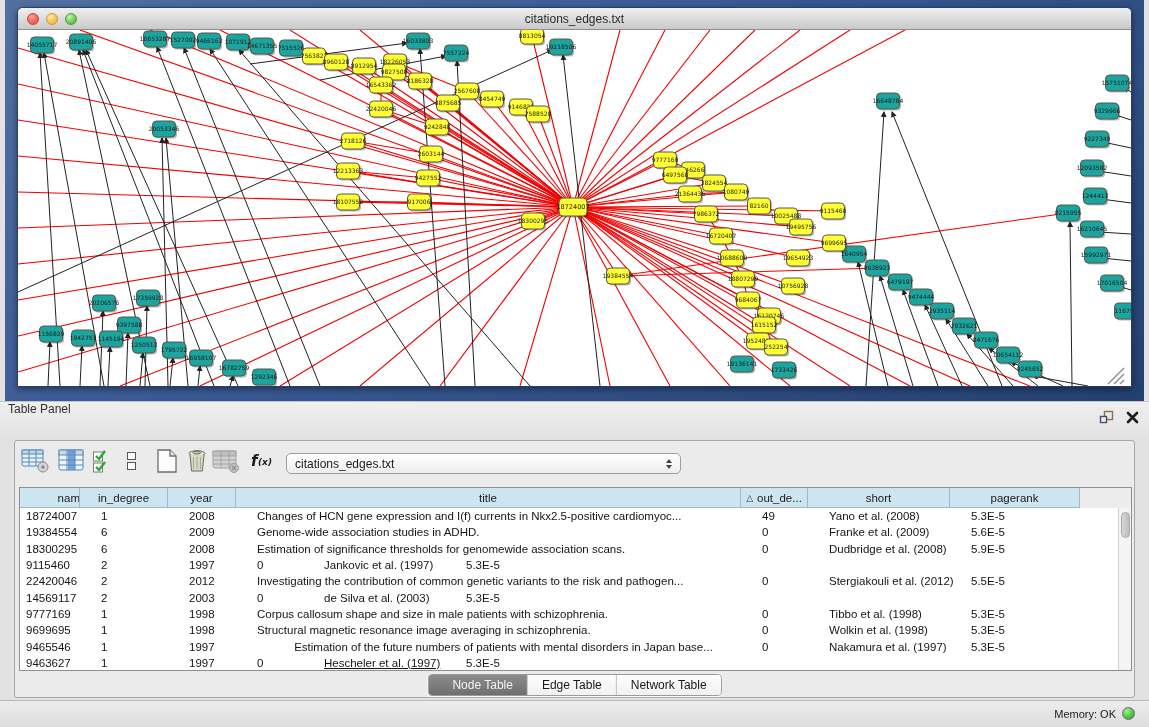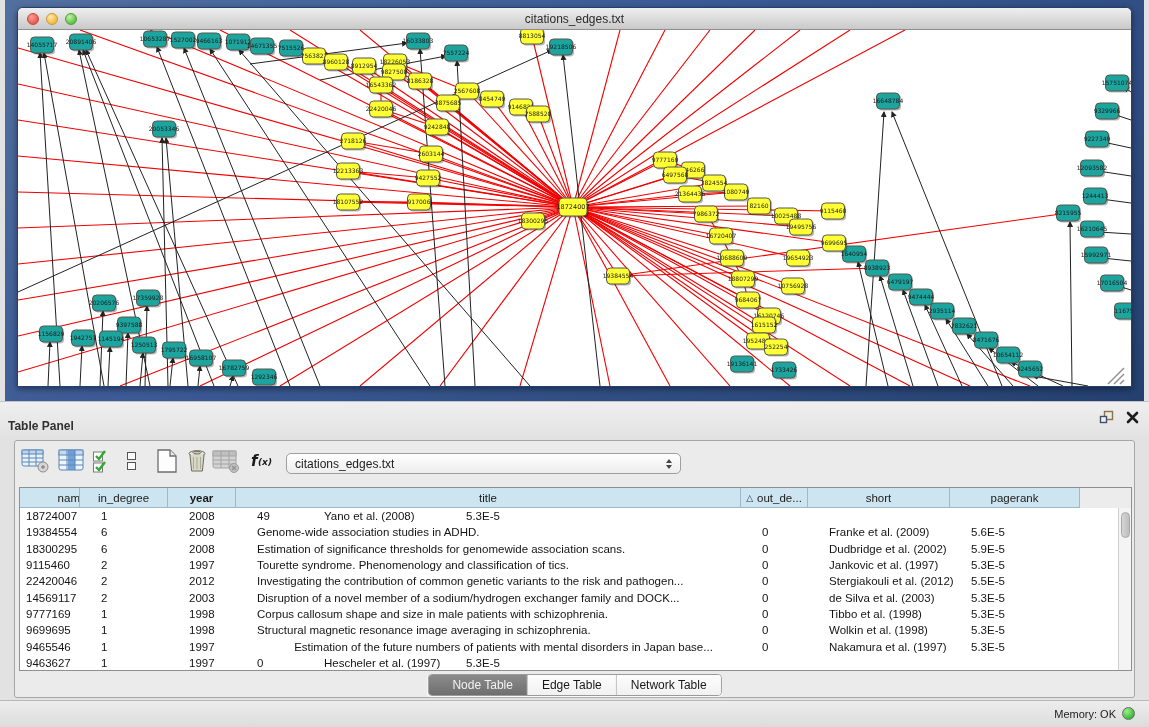--- a/index.html
+++ b/index.html
@@ -25,21 +25,21 @@
   .canvas { position:relative; width:1113px; height:356px; background:#ffffff; overflow:hidden; }
   svg text { font-family:"DejaVu Sans",sans-serif; }
 
   
   .split-handle { position:absolute; left:566px; top:403px; width:16px; height:5px; display:flex; gap:2px; align-items:center; justify-content:center; }
   .split-handle i { width:4px; height:4px; background:#9a9a9a; border-radius:1px; display:block; }
 
   
   .panel-header { position:absolute; left:0; top:401px; width:1149px; height:38px;
                   background:linear-gradient(#efefef,#e2e2e2); border-top:1px solid #c3c3c3; }
-  .panel-title { position:absolute; left:8px; top:17px; font-size:12px; color:#303030;font-weight:bold; }
+  .panel-title { position:absolute; left:8px; top:0; font-size:12px; color:#303030; }
   .panel-header-icons { position:absolute; right:10px; top:8px; display:flex; gap:12px; align-items:center; }
 
   .panel-box { position:absolute; left:14px; top:440px; width:1121px; height:258px;
                background:#ebebeb; border:1px solid #a6a6a6; border-radius:3px; }
   .toolbar { position:absolute; left:0; top:4px; width:100%; height:34px; }
   .tb-icon { position:absolute; top:3px; cursor:default; }
   .combo { position:absolute; left:271px; top:8px; width:395px; height:21px;
            background:linear-gradient(#ffffff,#ededed); border:1px solid #9f9f9f; border-radius:5px;
            display:flex; align-items:center; padding:0 8px; font-size:12px; color:#1c1c1c; }
   .combo .arrows { margin-left:auto; display:flex; flex-direction:column; align-items:center; line-height:0; }
@@ -786,21 +786,21 @@
           </svg></div>
       </div>
     <div class="table-wrap">
       <div class="thead" id="thead">
           <div class="th" style="width: 60px; padding-left: 45px;">
             <span>name</span>
           </div>
           <div class="th" style="width: 88px;">
             <span>in_degree</span>
           </div>
-          <div class="th" style="width: 68px; font-weight: bold;">
+          <div class="th" style="width: 68px;">
             <span>year</span>
           </div>
           <div class="th" style="width: 505px;">
             <span>title</span>
           </div>
           <div class="th" style="width: 67px;">
             <span class="sort">△</span>
             <span>out_de...</span>
           </div>
           <div class="th" style="width: 142px;">
@@ -808,65 +808,64 @@
           </div>
           <div class="th" style="width: 130px;">
             <span>pagerank</span>
           </div>
         </div>
       <div class="tbody" id="tbody">
           <div class="tr">
             <div class="td" style="width: 75px;">18724007</div>
             <div class="td" style="width: 88px;">1</div>
             <div class="td" style="width: 68px;">2008</div>
+            <div class="td" style="width: 505px;">Changes of HCN gene expression and I(f) currents in Nkx2.5-positive cardiomyoc...</div>
             <div class="td" style="width: 67px;">49</div>
             <div class="td" style="width: 142px;">Yano et al. (2008)</div>
             <div class="td" style="width: 130px;">5.3E-5</div>
           </div>
           <div class="tr">
             <div class="td" style="width: 75px;">19384554</div>
             <div class="td" style="width: 88px;">6</div>
             <div class="td" style="width: 68px;">2009</div>
             <div class="td" style="width: 505px;">Genome-wide association studies in ADHD.</div>
             <div class="td" style="width: 67px;">0</div>
             <div class="td" style="width: 142px;">Franke et al. (2009)</div>
             <div class="td" style="width: 130px;">5.6E-5</div>
           </div>
           <div class="tr">
             <div class="td" style="width: 75px;">18300295</div>
             <div class="td" style="width: 88px;">6</div>
             <div class="td" style="width: 68px;">2008</div>
             <div class="td" style="width: 505px;">Estimation of significance thresholds for genomewide association scans.</div>
             <div class="td" style="width: 67px;">0</div>
-            <div class="td" style="width: 142px;">Dudbridge et al. (2002)</div>
+            <div class="td" style="width: 142px;">Dudbridge et al. (2008)</div>
             <div class="td" style="width: 130px;">5.9E-5</div>
           </div>
           <div class="tr">
             <div class="td" style="width: 75px;">9115460</div>
             <div class="td" style="width: 88px;">2</div>
             <div class="td" style="width: 68px;">1997</div>
-            <div class="td" style="width: 505px;">Tourette syndrome. Phenomenology and classification of tics.</div>
             <div class="td" style="width: 67px;">0</div>
             <div class="td" style="width: 142px;">Jankovic et al. (1997)</div>
             <div class="td" style="width: 130px;">5.3E-5</div>
           </div>
           <div class="tr">
             <div class="td" style="width: 75px;">22420046</div>
             <div class="td" style="width: 88px;">2</div>
             <div class="td" style="width: 68px;">2012</div>
             <div class="td" style="width: 505px;">Investigating the contribution of common genetic variants to the risk and pathogen...</div>
             <div class="td" style="width: 67px;">0</div>
             <div class="td" style="width: 142px;">Stergiakouli et al. (2012)</div>
             <div class="td" style="width: 130px;">5.5E-5</div>
           </div>
           <div class="tr">
             <div class="td" style="width: 75px;">14569117</div>
             <div class="td" style="width: 88px;">2</div>
             <div class="td" style="width: 68px;">2003</div>
-            <div class="td" style="width: 505px;">Disruption of a novel member of a sodium/hydrogen exchanger family and DOCK...</div>
             <div class="td" style="width: 67px;">0</div>
             <div class="td" style="width: 142px;">de Silva et al. (2003)</div>
             <div class="td" style="width: 130px;">5.3E-5</div>
           </div>
           <div class="tr">
             <div class="td" style="width: 75px;">9777169</div>
             <div class="td" style="width: 88px;">1</div>
             <div class="td" style="width: 68px;">1998</div>
             <div class="td" style="width: 505px;">Corpus callosum shape and size in male patients with schizophrenia.</div>
             <div class="td" style="width: 67px;">0</div>
@@ -889,21 +888,21 @@
             <div class="td" style="width: 505px; text-align: center;">Estimation of the future numbers of patients with mental disorders in Japan base...</div>
             <div class="td" style="width: 67px;">0</div>
             <div class="td" style="width: 142px;">Nakamura et al. (1997)</div>
             <div class="td" style="width: 130px;">5.3E-5</div>
           </div>
           <div class="tr">
             <div class="td" style="width: 75px;">9463627</div>
             <div class="td" style="width: 88px;">1</div>
             <div class="td" style="width: 68px;">1997</div>
             <div class="td" style="width: 67px;">0</div>
-            <div class="td" style="width: 142px;">Hescheler et al. (1997)</div>
+            <div class="td" style="width: 142px; text-decoration: underline;">Hescheler et al. (1997)</div>
             <div class="td" style="width: 130px;">5.3E-5</div>
           </div>
         </div>
       <div class="vscroll">
           <div class="vthumb"></div>
         </div>
     </div>
   </div>
 
   <div class="tabs" id="tabs">

